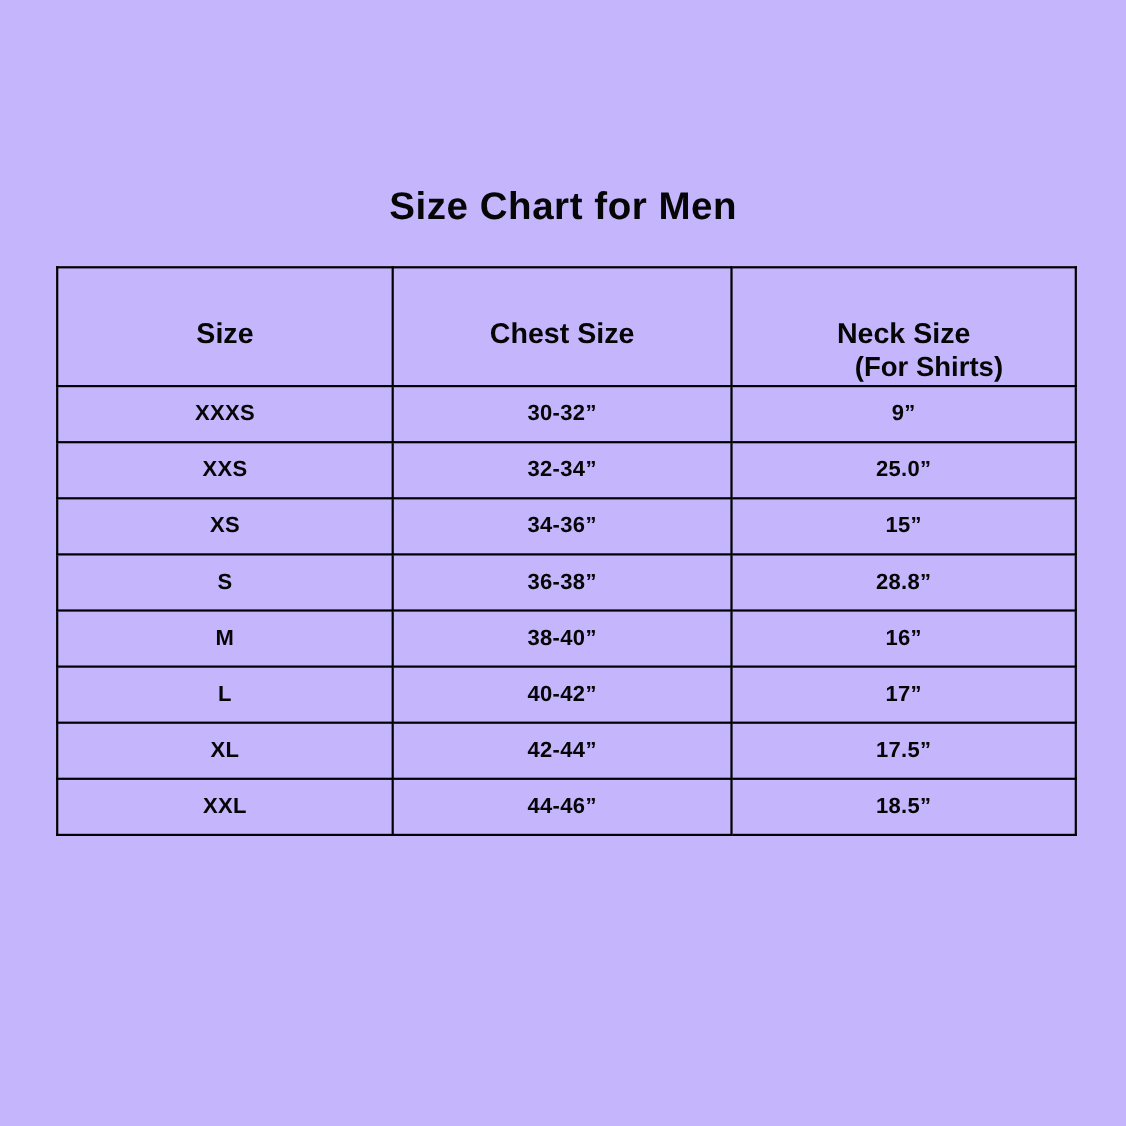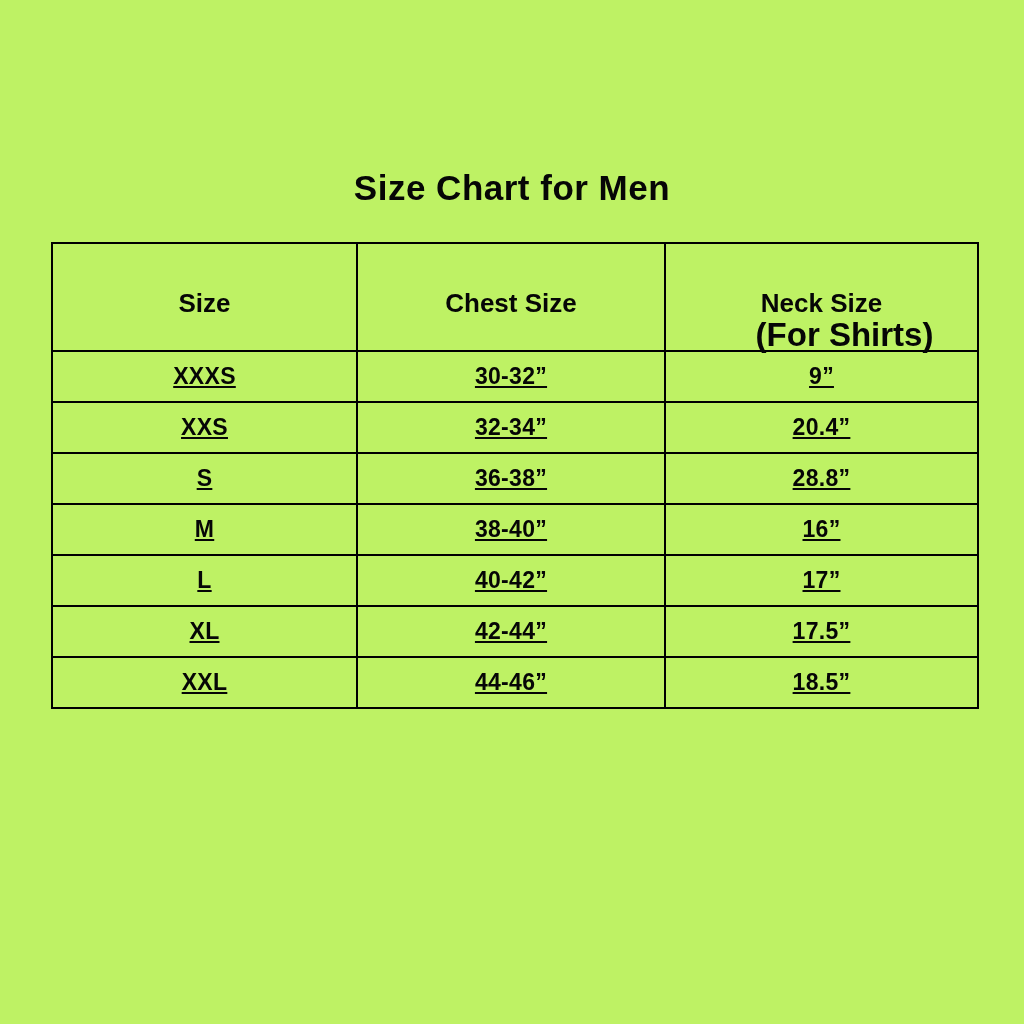--- a/index.html
+++ b/index.html
@@ -4,21 +4,21 @@
 <style>
   html, body {
     margin: 0;
     padding: 0;
     background: #ffffff;
   }
   .page {
     position: relative;
     width: 1024px;
     height: 1024px;
-    background: #bef264;
+    background: #c4b5fd;
     font-family: "Liberation Sans", sans-serif;
     color: #000000;
   }
   .page-title {
     position: absolute;
     top: 168px;
     left: 0;
     width: 100%;
     text-align: center;
     font-size: 35px;
@@ -52,28 +52,27 @@
   }
   .header-line {
     display: block;
     line-height: 31px;
     margin-top: 44px;
   }
   .header-sub {
     display: block;
     line-height: 31px;
     min-height: 31px;
-    font-size: 33px;
+    font-size: 25px;
     margin-left: 46px;
   }
   .size-table tbody td {
     height: 49px;
-    font-size: 23px;
+    font-size: 20px;
     letter-spacing: 0.3px;
-    text-decoration: underline;
   }
 </style>
 </head>
 <body>
 
 <div class="page">
 
   <div class="page-title">Size Chart for Men</div>
 
   <table class="size-table">
@@ -100,21 +99,26 @@
     </thead>
     <tbody>
         <tr>
           <td>XXXS</td>
           <td>30-32”</td>
           <td>9”</td>
         </tr>
         <tr>
           <td>XXS</td>
           <td>32-34”</td>
-          <td>20.4”</td>
+          <td>25.0”</td>
+        </tr>
+        <tr>
+          <td>XS</td>
+          <td>34-36”</td>
+          <td>15”</td>
         </tr>
         <tr>
           <td>S</td>
           <td>36-38”</td>
           <td>28.8”</td>
         </tr>
         <tr>
           <td>M</td>
           <td>38-40”</td>
           <td>16”</td>

